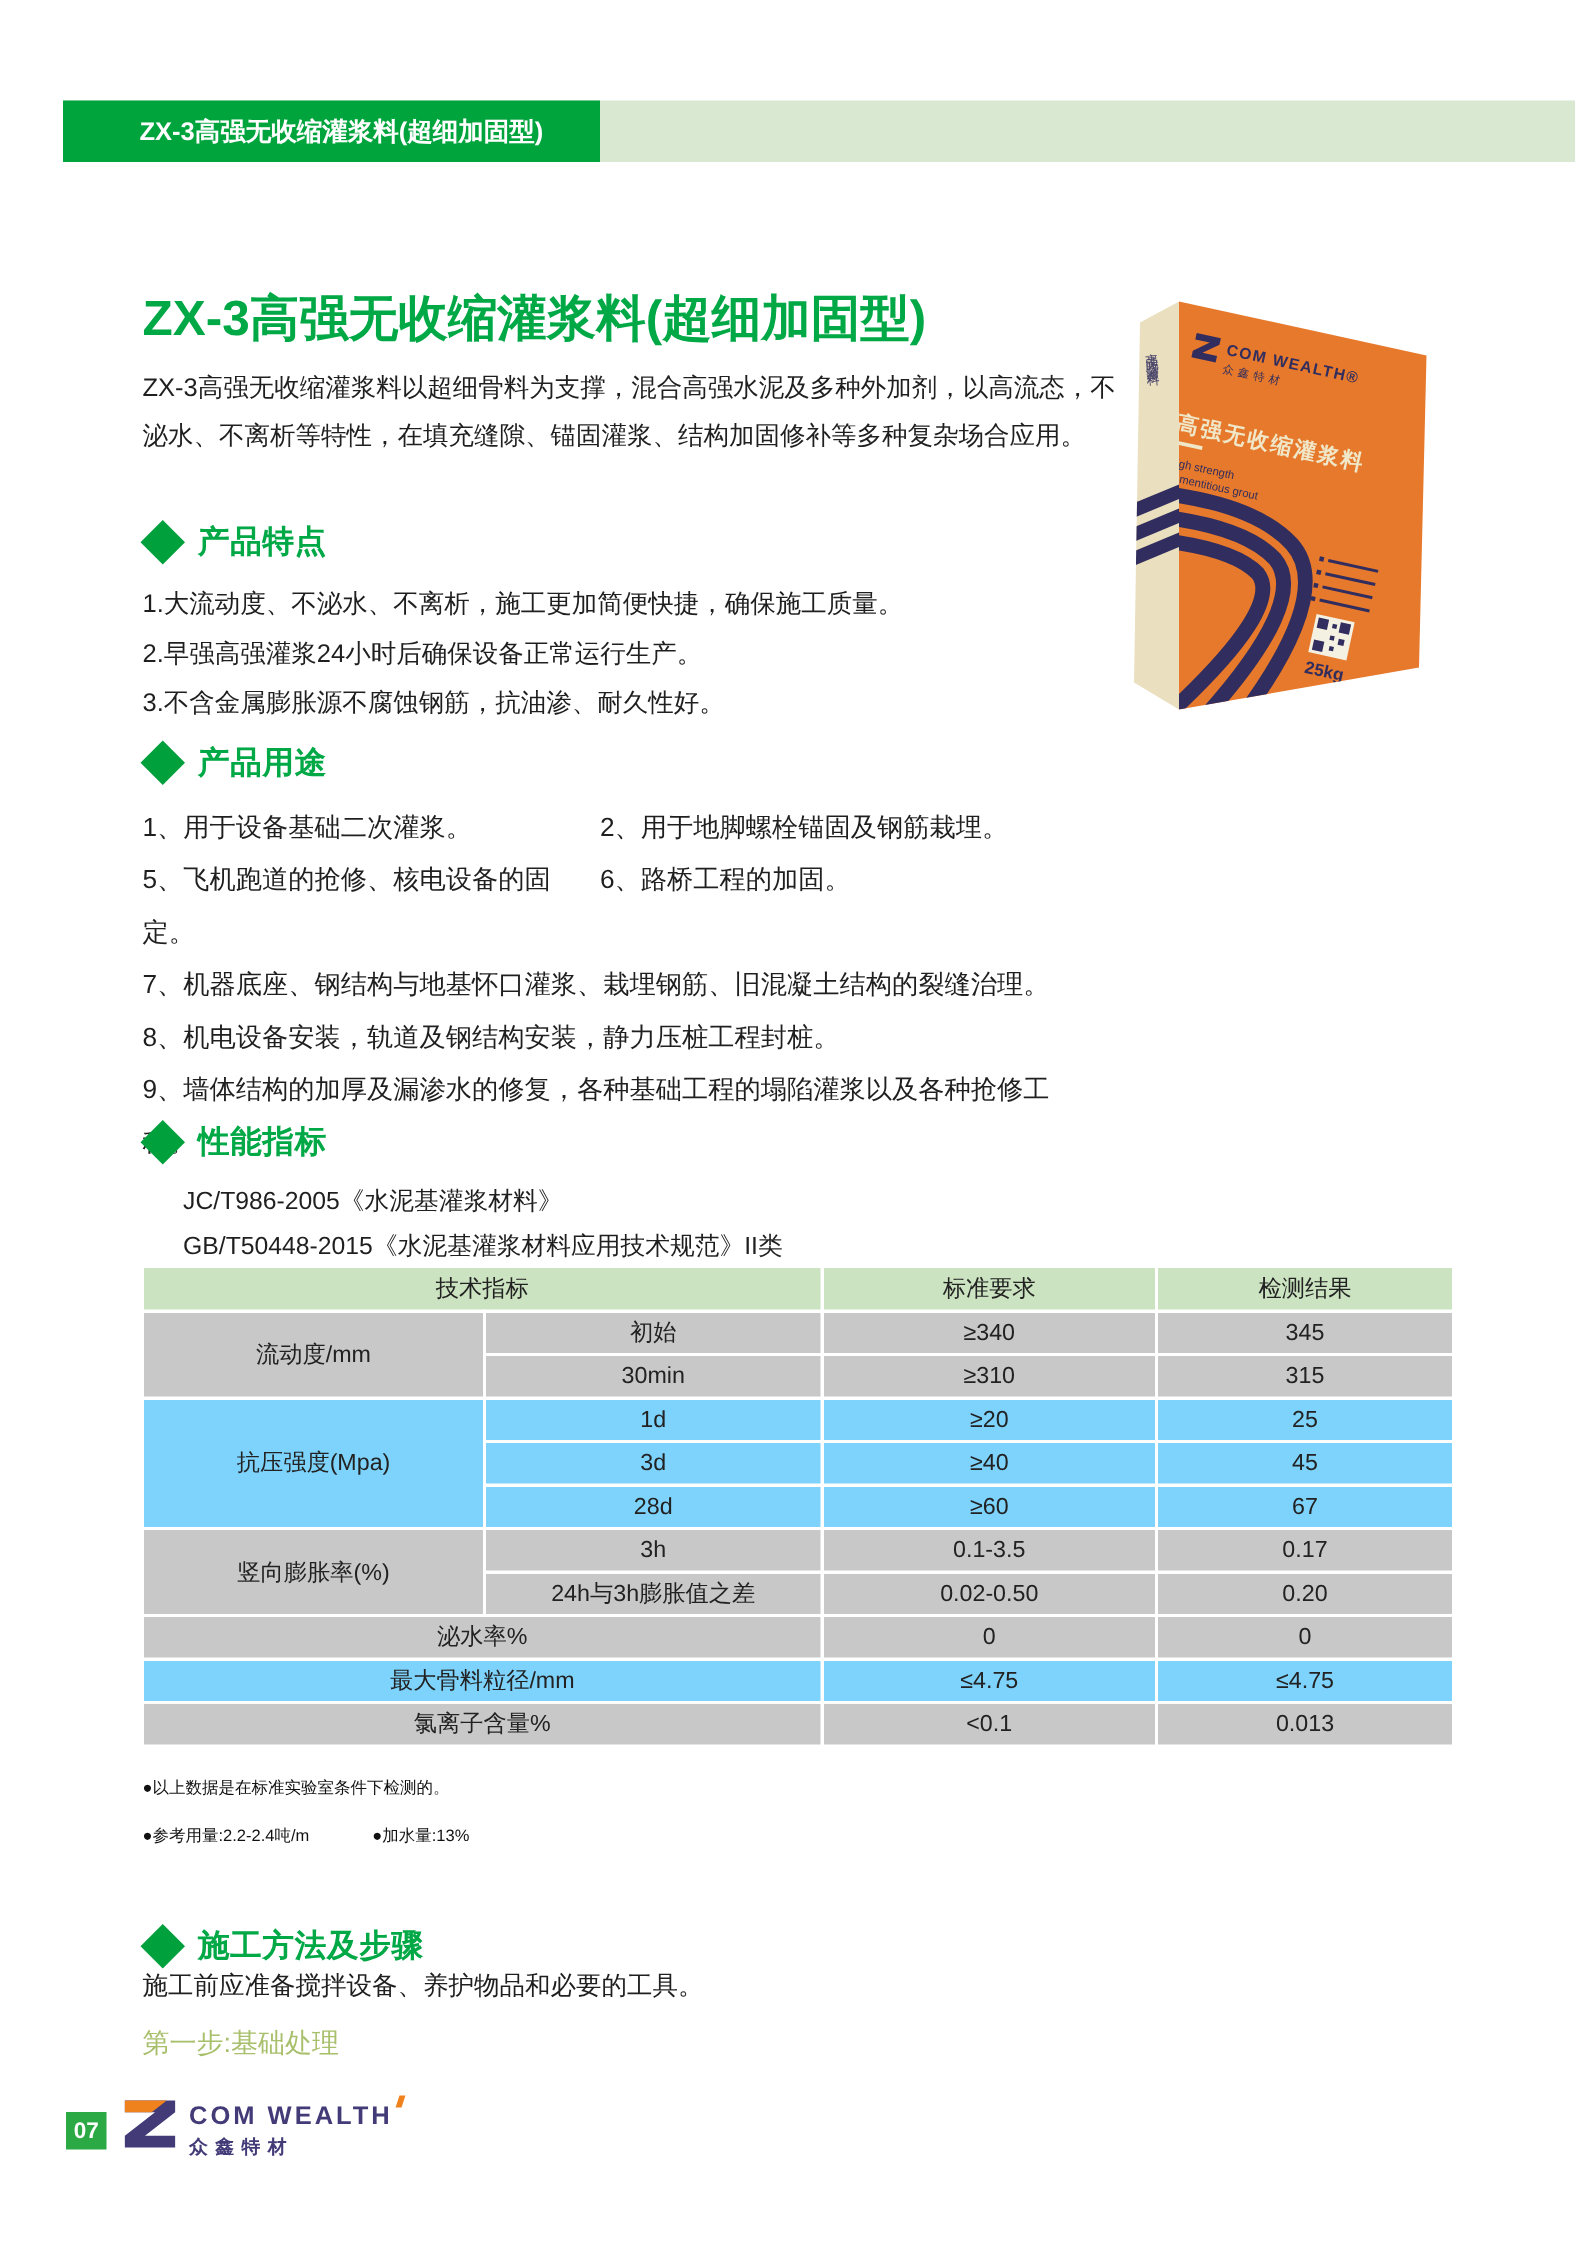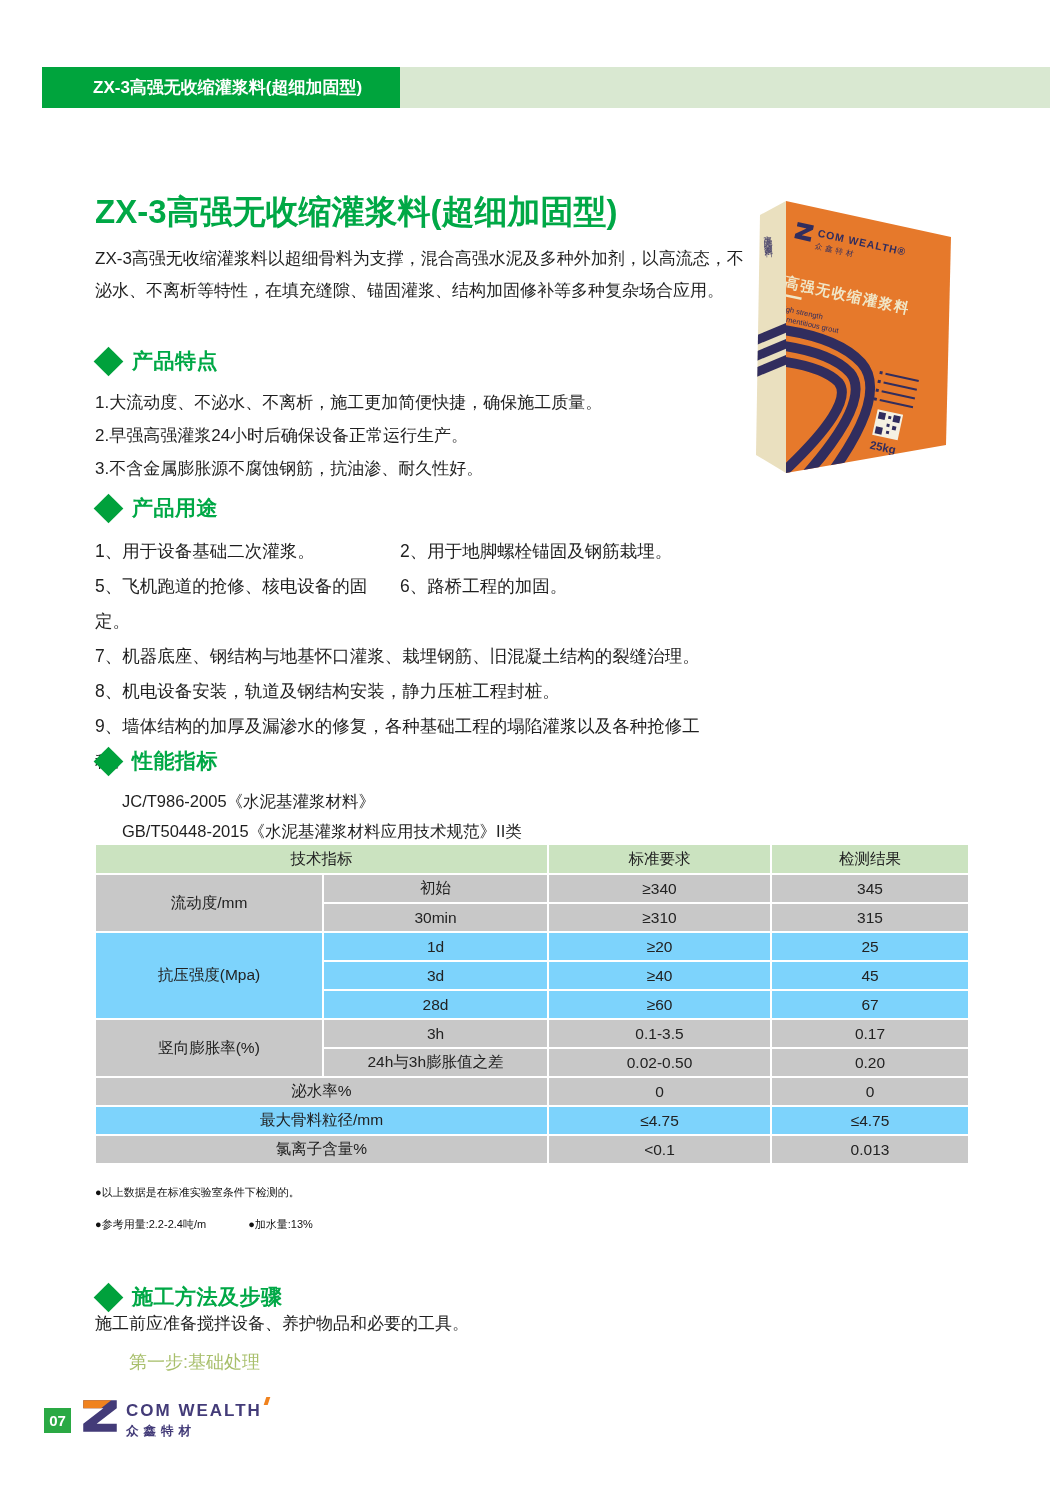--- a/index.html
+++ b/index.html
@@ -37,21 +37,21 @@
   .perf-table td{border:2px solid #fff;text-align:center;vertical-align:middle;font-size:15.5px;
                  color:#222;padding:0;height:27px;overflow:hidden;}
   .perf-table tr.hdr td{background:#cbe3c0;height:28px;}
   .dk{background:#c8c8c8;}
   .lt{background:#7dd3fc;}
 
   .notes{position:absolute;left:95px;top:1176px;font-size:11px;line-height:32px;color:#111;}
   .notes .gap{display:inline-block;width:42px;}
 
   .constr-text{position:absolute;left:95px;top:1312px;font-size:17px;color:#1f1f1f;}
-  .step-label{position:absolute;left:95px;top:1350px;font-size:18px;color:#a8bf6b;font-weight:500;margin-left:34px;}
+  .step-label{position:absolute;left:95px;top:1350px;font-size:18px;color:#a8bf6b;font-weight:500;}
 
   
   .footer{position:absolute;left:44px;top:1398px;display:flex;align-items:flex-start;}
   .page-num{width:27px;height:25px;background:#2aa944;color:#fff;font-size:15px;font-weight:bold;
             display:flex;align-items:center;justify-content:center;margin-top:10px;}
   .logo{margin-left:10px;display:flex;align-items:flex-start;justify-content:flex-end;}
   .logo-texts{margin-left:7px;padding-top:3px;}
   .logo-brand{font-size:17px;font-weight:bold;color:#433b78;letter-spacing:2px;position:relative;display:inline-block;}
   .logo-tick{position:absolute;right:-7px;top:-4px;width:4px;height:8px;background:#f0821e;transform:skewX(-18deg);}
   .logo-cn{font-size:12.5px;font-weight:bold;color:#433b78;letter-spacing:5px;margin-top:2px;}

